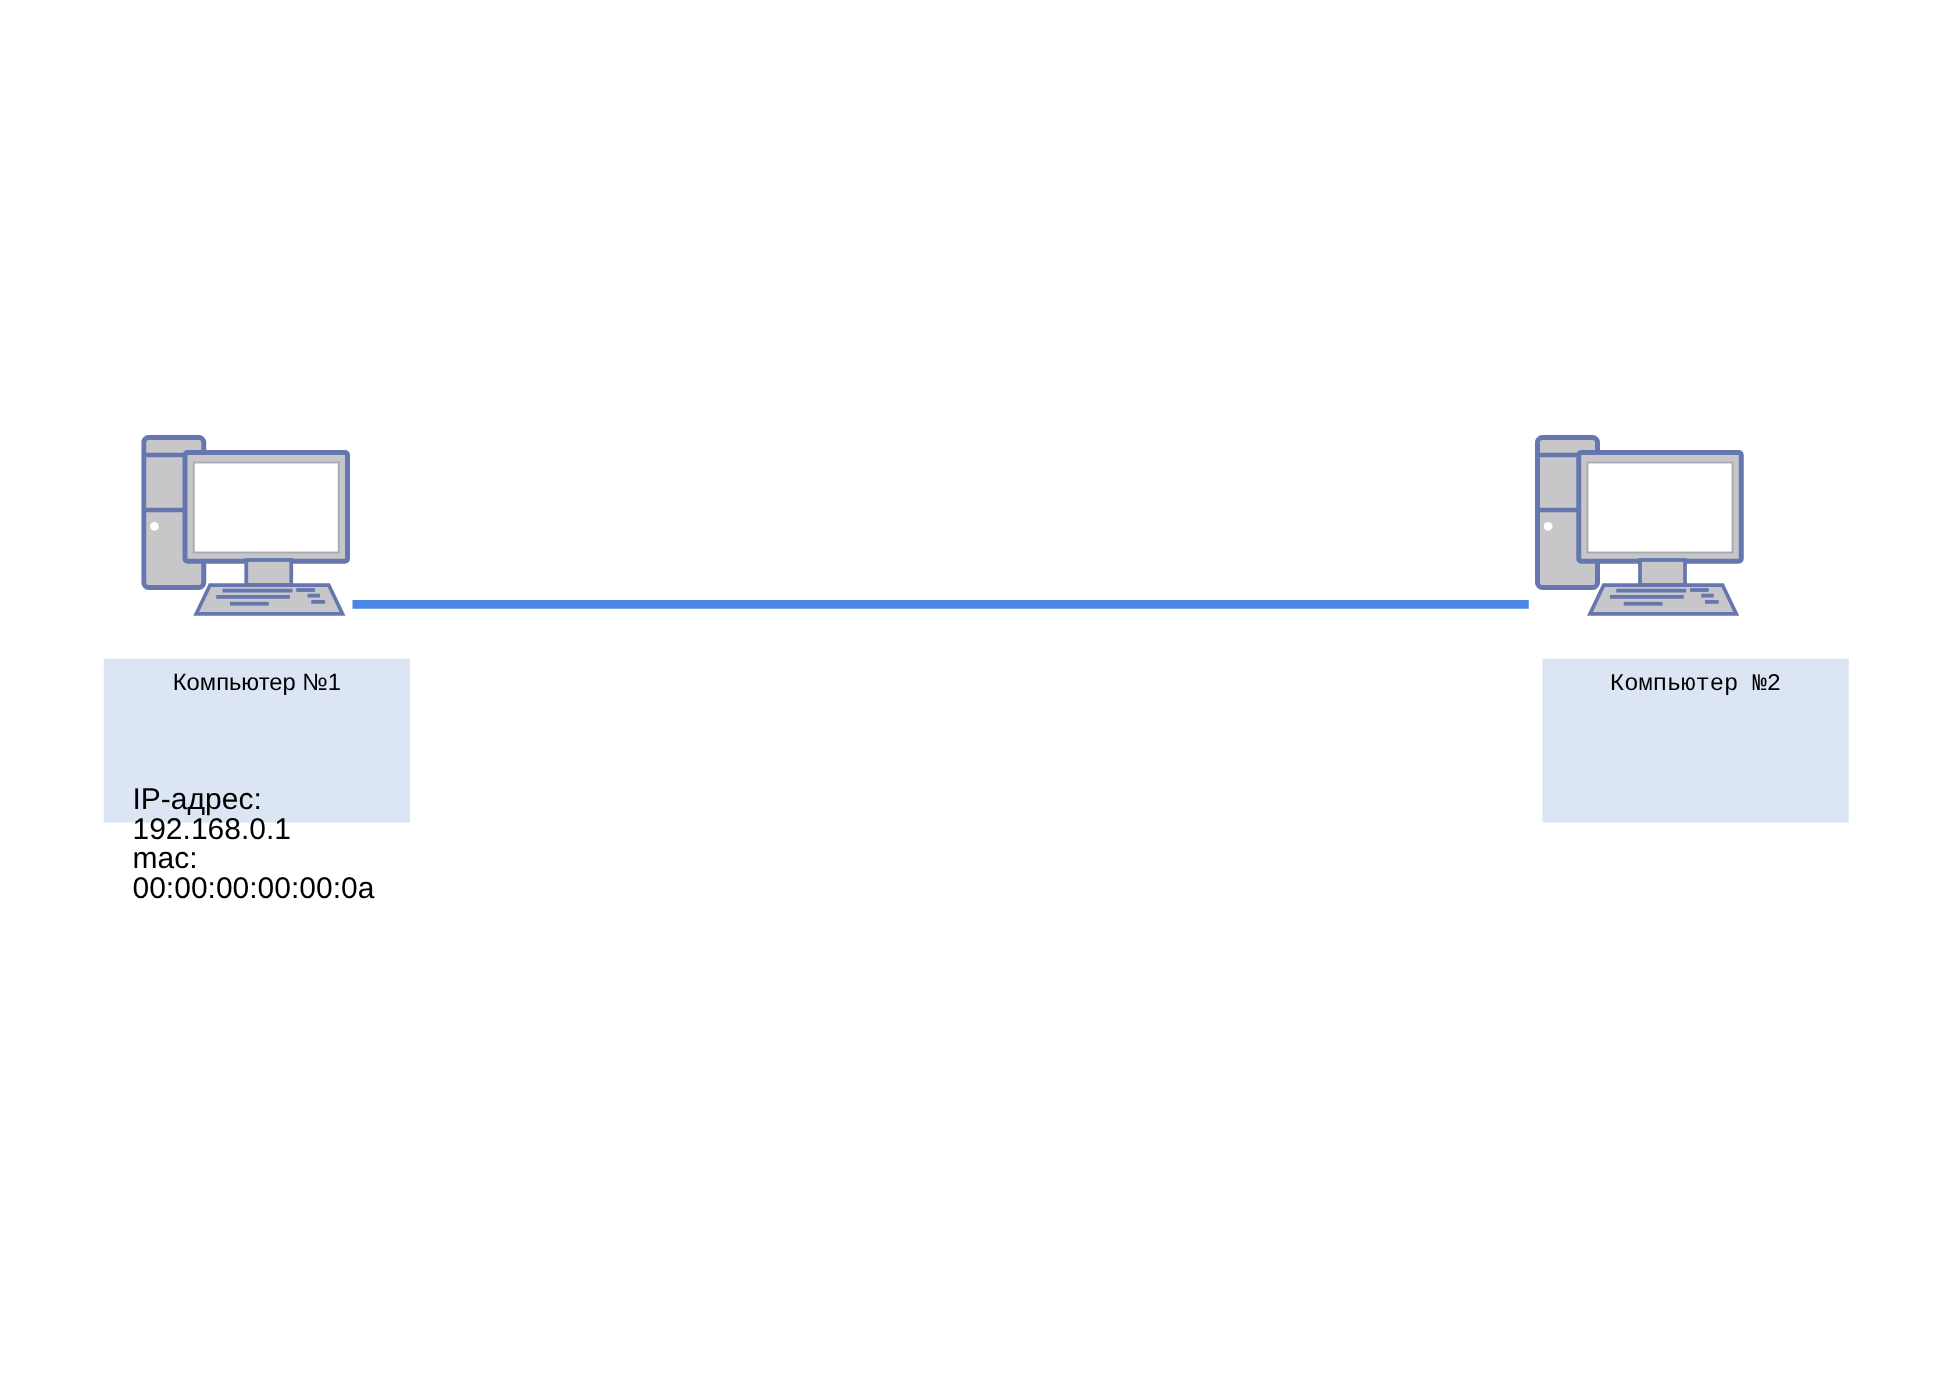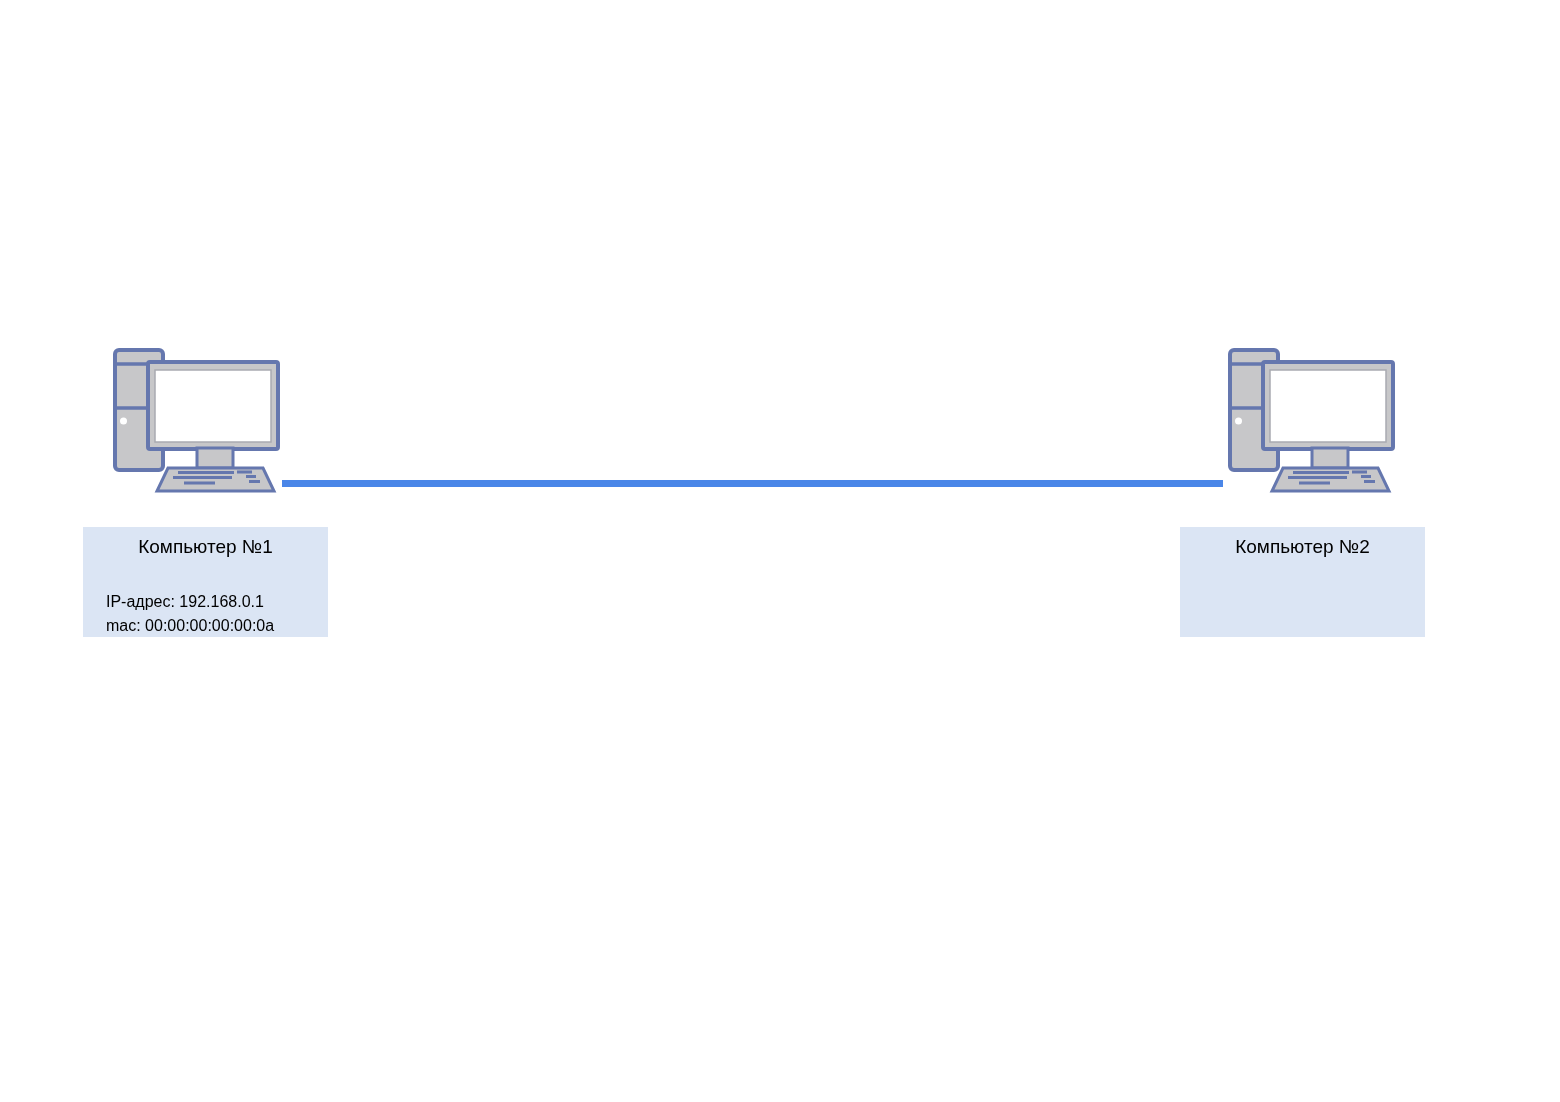--- a/index.html
+++ b/index.html
@@ -35,37 +35,37 @@
     left:282px;
     top:480px;
     width:941px;
     height:7px;
     background:var(--link);
   }
   .label-card{
     position:absolute;
     top:527px;
     width:245px;
-    height:110px;
+    height:131px;
     background:var(--label-bg);
     color:var(--text);
     box-sizing:border-box;
   }
   .card-1{left:83px;}
-  .card-2{left:1180px;}
+  .card-2{left:1234px;font-family:Liberation Mono, monospace;}
   .label-title{
     margin-top:9px;
     text-align:center;
     font-size:19px;
     line-height:22px;
   }
   .label-details{
-    margin-top:32px;
+    margin-top:70px;
     padding-left:23px;
-    font-size:16px;
+    font-size:24px;
     line-height:23.5px;
   }
   
   .p-outline{fill:var(--body-gray);stroke:var(--outline);stroke-width:4;}
   .p-outline-thin{fill:var(--body-gray);stroke:var(--outline);stroke-width:3;}
   .p-screen{fill:var(--screen);stroke:#a9aab1;stroke-width:1.5;}
   .p-key{fill:var(--outline);}
   .p-dot{fill:#ffffff;}
   .p-divider{stroke:var(--outline);stroke-width:3.5;}
 </style>

